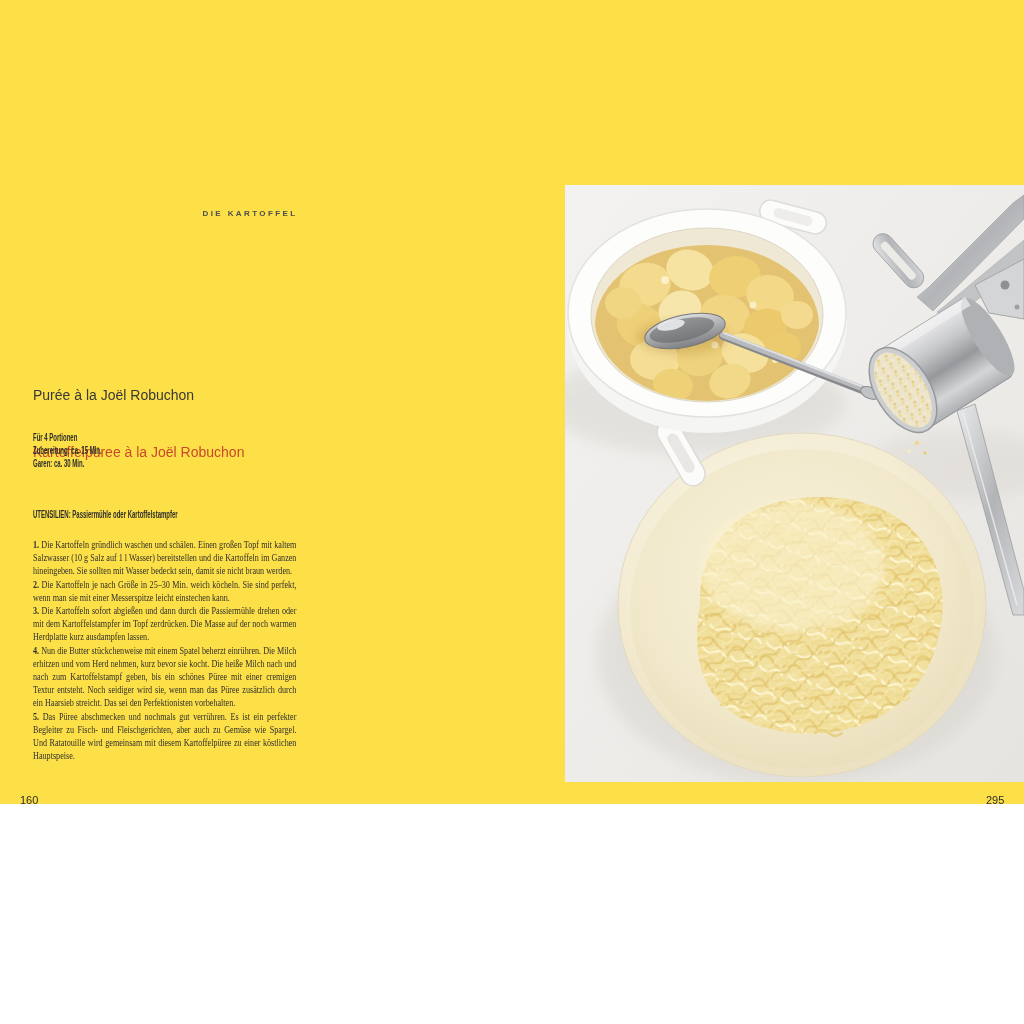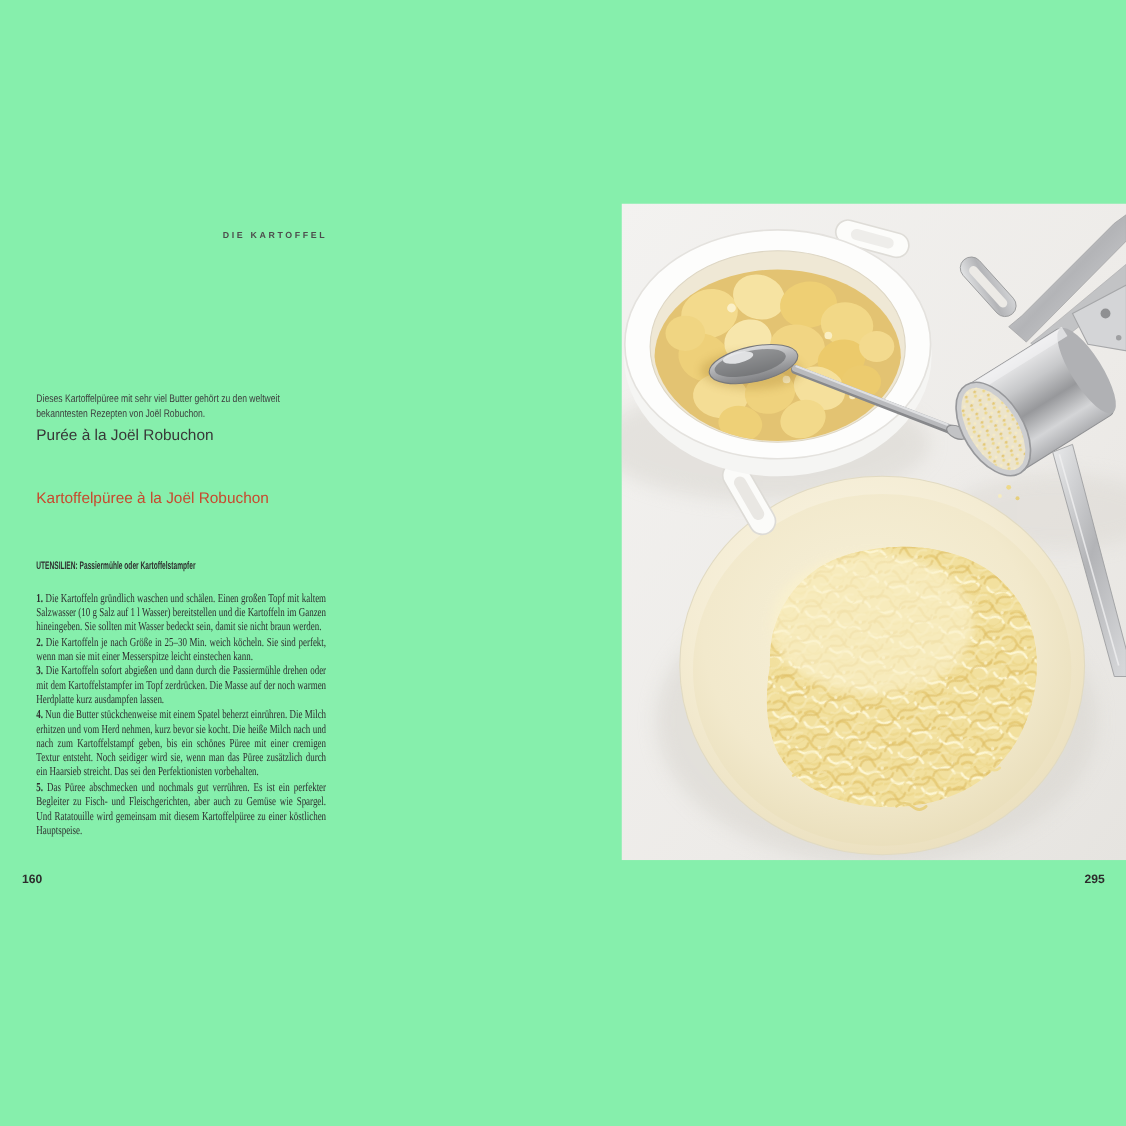--- a/index.html
+++ b/index.html
@@ -1,18 +1,18 @@
 <!DOCTYPE html>
 <html><head>
 <meta charset="utf-8">
 <style>
   * { margin:0; padding:0; box-sizing:border-box; }
   html,body { background:#ffffff; }
   .spread {
-    position:relative; width:1024px; height:1024px; background:#86efac;
+    position:relative; width:1024px; height:804px; background:#fde047;
     font-family:"Liberation Sans", sans-serif; overflow:hidden; color:#3a3a3a;
   }
   
   .kicker {
     position:absolute; left:20px; top:209px; width:460px; text-align:center;
     font-size:8px; font-weight:700; letter-spacing:2.4px; color:#4d4d4d;
   }
   .quote { position:absolute; left:20px; top:247px; width:460px; }
   .quote-line {
     display:block; white-space:nowrap; text-align:center;
@@ -34,45 +34,46 @@
     font-size:10px; line-height:13px; font-weight:700; color:#2d2d2d;
   }
   .steps {
     position:absolute; left:33px; top:538px; width:356px;
     transform:scaleX(0.74); transform-origin:0 0;
     font-family:"Liberation Serif", serif; font-size:11px; line-height:13.2px;
     color:#2f2f2f; text-align:justify;
   }
   .steps p { margin:0; }
   .steps b { font-weight:700; }
-  .pagenum { position:absolute; font-size:11px; font-weight:700; color:#2c2c2c; }
+  .pagenum { position:absolute; font-size:11px; font-weight:400; color:#2c2c2c; }
   .pagenum-left  { left:20px;  top:794px; }
   .pagenum-right { left:986px; top:794px; }
   
   .photo {
     position:absolute; left:565px; top:185px; width:459px; height:597px;
   }
   .photo svg { display:block; width:100%; height:100%; }
 </style>
 </head>
 <body>
 
 <div class="spread">
 
   <div class="kicker">DIE KARTOFFEL</div>
 
 
-  <div class="intro">
-    <div class="intro-line">Dieses Kartoffelpüree mit sehr viel Butter gehört zu den weltweit</div>
-    <div class="intro-line">bekanntesten Rezepten von Joël Robuchon.</div>
-  </div>
 
   <div class="title">Purée à la Joël Robuchon</div>
   <div class="subtitle" style="color: rgb(200, 73, 46); margin-top: 42px;">Kartoffelpüree à la Joël Robuchon</div>
 
+  <div class="meta">
+    <div class="cond">Für 4 Portionen</div>
+    <div class="cond">Zubereitung: ca. 15 Min.</div>
+    <div class="cond">Garen: ca. 30 Min.</div>
+  </div>
 
 
   <div class="utens">
     <div class="cond">UTENSILIEN: Passiermühle oder Kartoffelstampfer</div>
   </div>
 
   <div class="steps">
     <p><b>1.</b><span> Die Kartoffeln gründlich waschen und schälen. Einen großen Topf mit kaltem Salzwasser (10 g Salz auf 1 l Wasser) bereitstellen und die Kartoffeln im Ganzen hineingeben. Sie sollten mit Wasser bedeckt sein, damit sie nicht braun werden.</span></p>
     <p><b>2.</b><span> Die Kartoffeln je nach Größe in 25–30 Min. weich köcheln. Sie sind perfekt, wenn man sie mit einer Messerspitze leicht einstechen kann.</span></p>
     <p><b>3.</b><span> Die Kartoffeln sofort abgießen und dann durch die Passiermühle drehen oder mit dem Kartoffelstampfer im Topf zerdrücken. Die Masse auf der noch warmen Herdplatte kurz ausdampfen lassen.</span></p>

